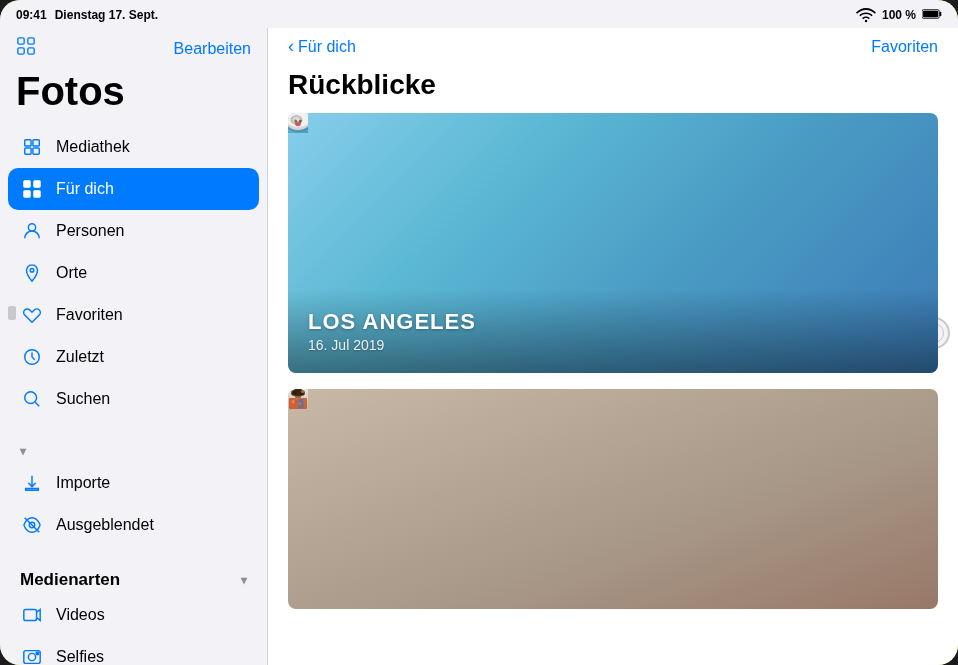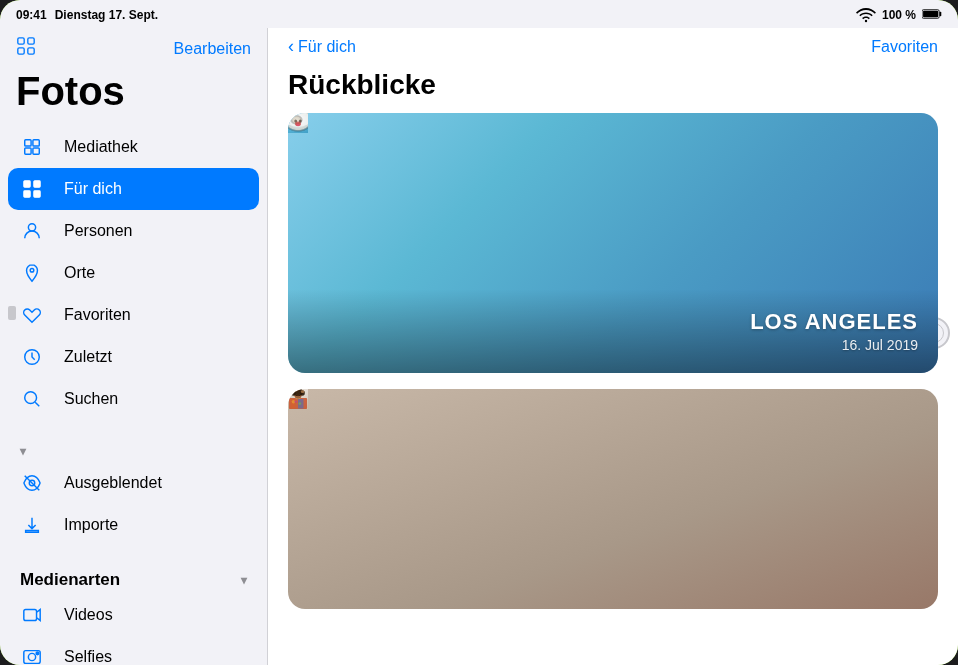--- a/index.html
+++ b/index.html
@@ -92,21 +92,21 @@
     }
 
     .sidebar-section {
       padding: 0 8px;
       margin-bottom: 8px;
     }
 
     .sidebar-item {
       display: flex;
       align-items: center;
-      gap: 20px;
+      gap: 12px;
       padding: 9px 12px;
       border-radius: 10px;
       font-size: 16px;
       color: #000;
       cursor: pointer;
     }
 
     .sidebar-item.active {
       background: #007aff;
       color: #fff;
@@ -187,25 +187,24 @@
       flex: 1;
       overflow-y: auto;
       padding: 0 20px 20px 20px;
       display: flex;
       flex-direction: column;
       gap: 16px;
     }
 
     
     .memory-card {
-      border-radius: 17px;
+      border-radius: 8px;
       overflow: hidden;
       position: relative;
       cursor: pointer;
-      text-align: right;
     }
 
     .memory-card-1 {
       height: 260px;
       background: linear-gradient(135deg, #87ceeb 0%, #5bb8d4 30%, #4a9bc4 60%, #3a7ab5 100%);
       position: relative;
     }
 
     .memory-card-2 {
       height: 220px;
@@ -415,37 +414,37 @@
       </div>
 
       <div class="sidebar-section">
         <div class="sidebar-section-header">
           <span class="chevron">▾</span>
         </div>
 
         <div class="sidebar-item">
           <span class="item-icon">
             <svg viewBox="0 0 22 22" fill="none" stroke="#007aff" stroke-width="1.6">
+              <path d="M11 3v12M7 11l4 4 4-4"></path>
+              <path d="M4 17h14v2H4z"></path>
+            </svg>
+          </span>
+          <span>Importe</span>
+        </div>
+
+        <div class="sidebar-item">
+          <span class="item-icon">
+            <svg viewBox="0 0 22 22" fill="none" stroke="#007aff" stroke-width="1.6">
               <circle cx="11" cy="11" r="3"></circle>
               <path d="M2 11c2-5 5-8 9-8s7 3 9 8"></path>
               <path d="M2 11c2 5 5 8 9 8s7-3 9-8"></path>
               <line x1="3" y1="3" x2="19" y2="19"></line>
             </svg>
           </span>
           <span>Ausgeblendet</span>
-        </div>
-
-        <div class="sidebar-item">
-          <span class="item-icon">
-            <svg viewBox="0 0 22 22" fill="none" stroke="#007aff" stroke-width="1.6">
-              <path d="M11 3v12M7 11l4 4 4-4"></path>
-              <path d="M4 17h14v2H4z"></path>
-            </svg>
-          </span>
-          <span>Importe</span>
         </div>
       </div>
 
       <div class="sidebar-section">
         <div class="sidebar-section-header">
           <span>Medienarten</span>
           <span class="chevron">▾</span>
         </div>
 
         <div class="sidebar-item">

